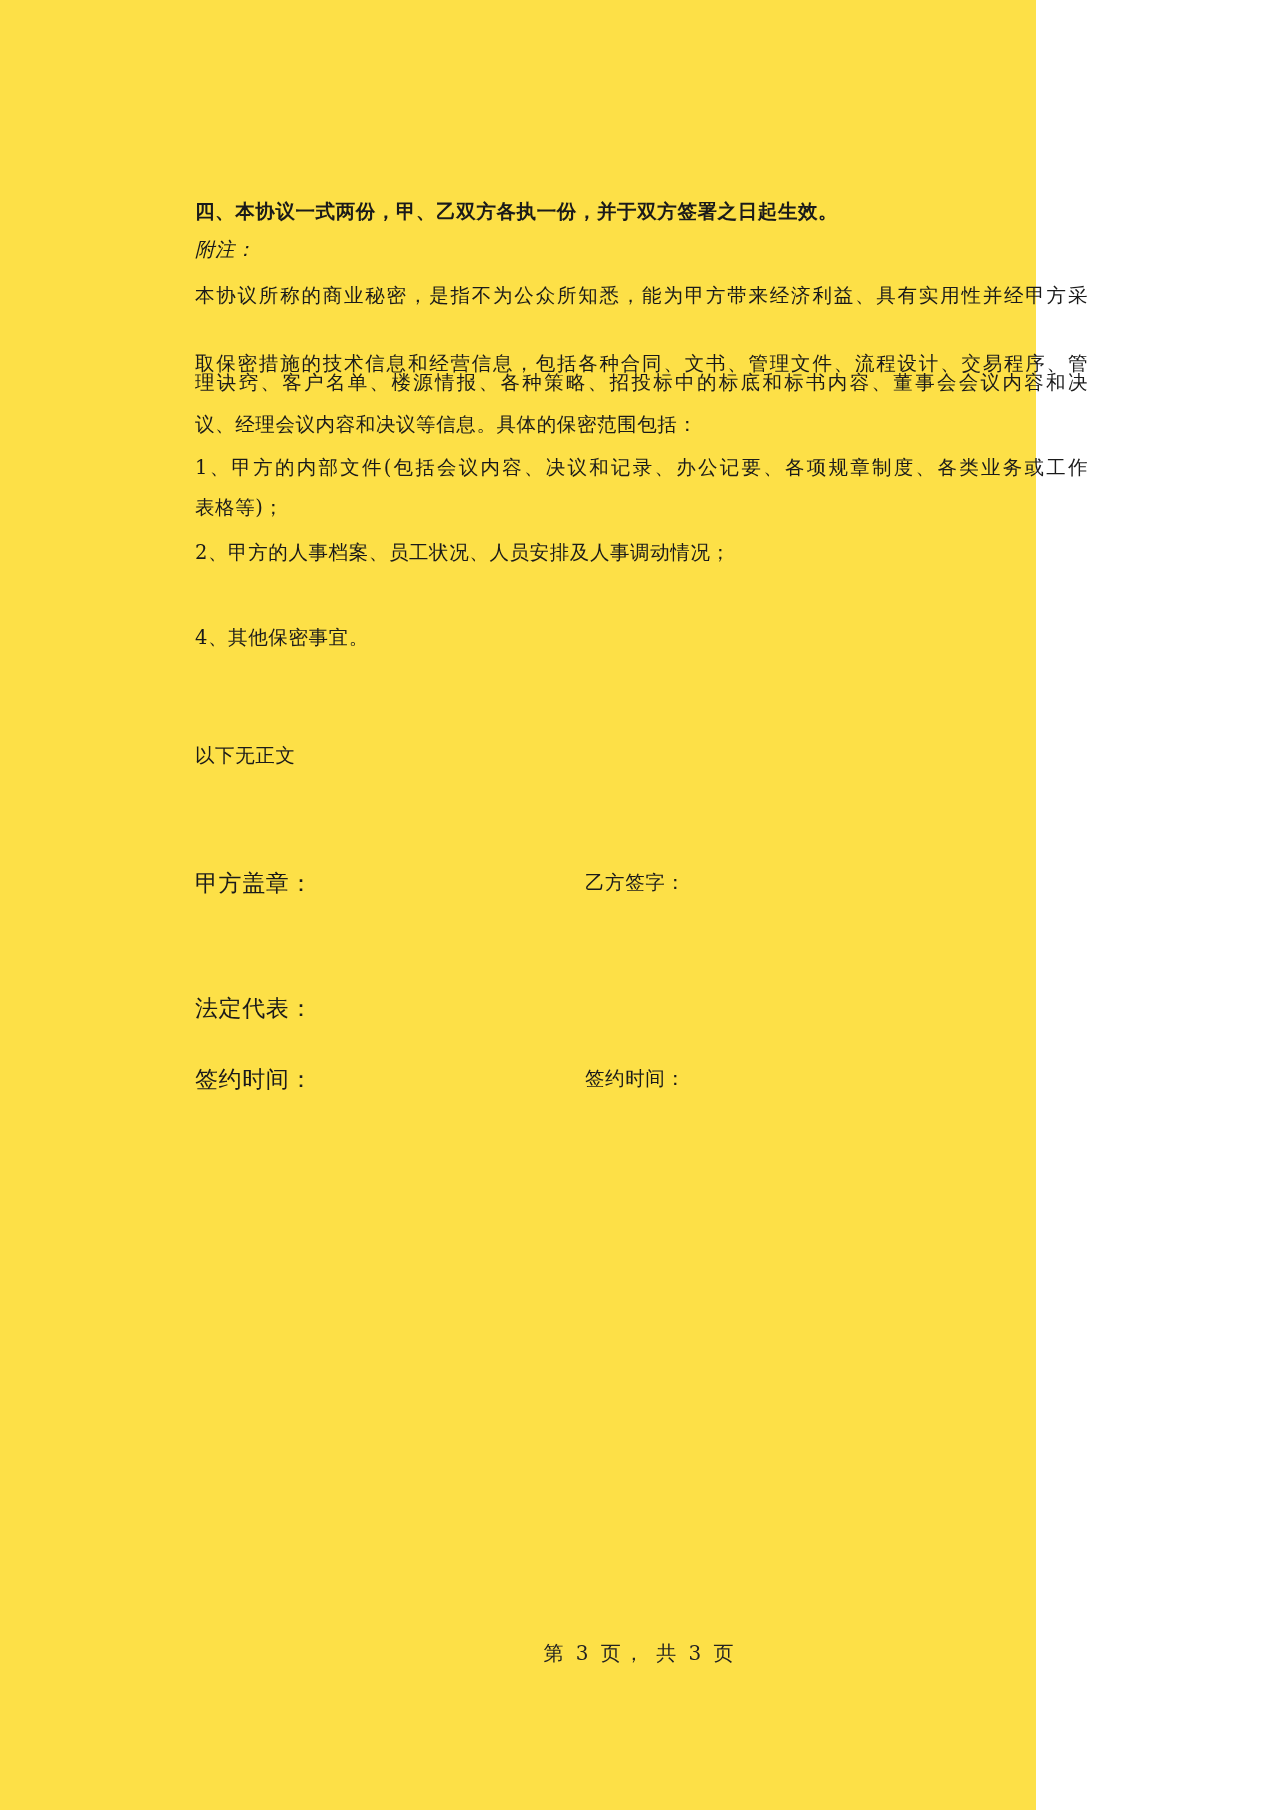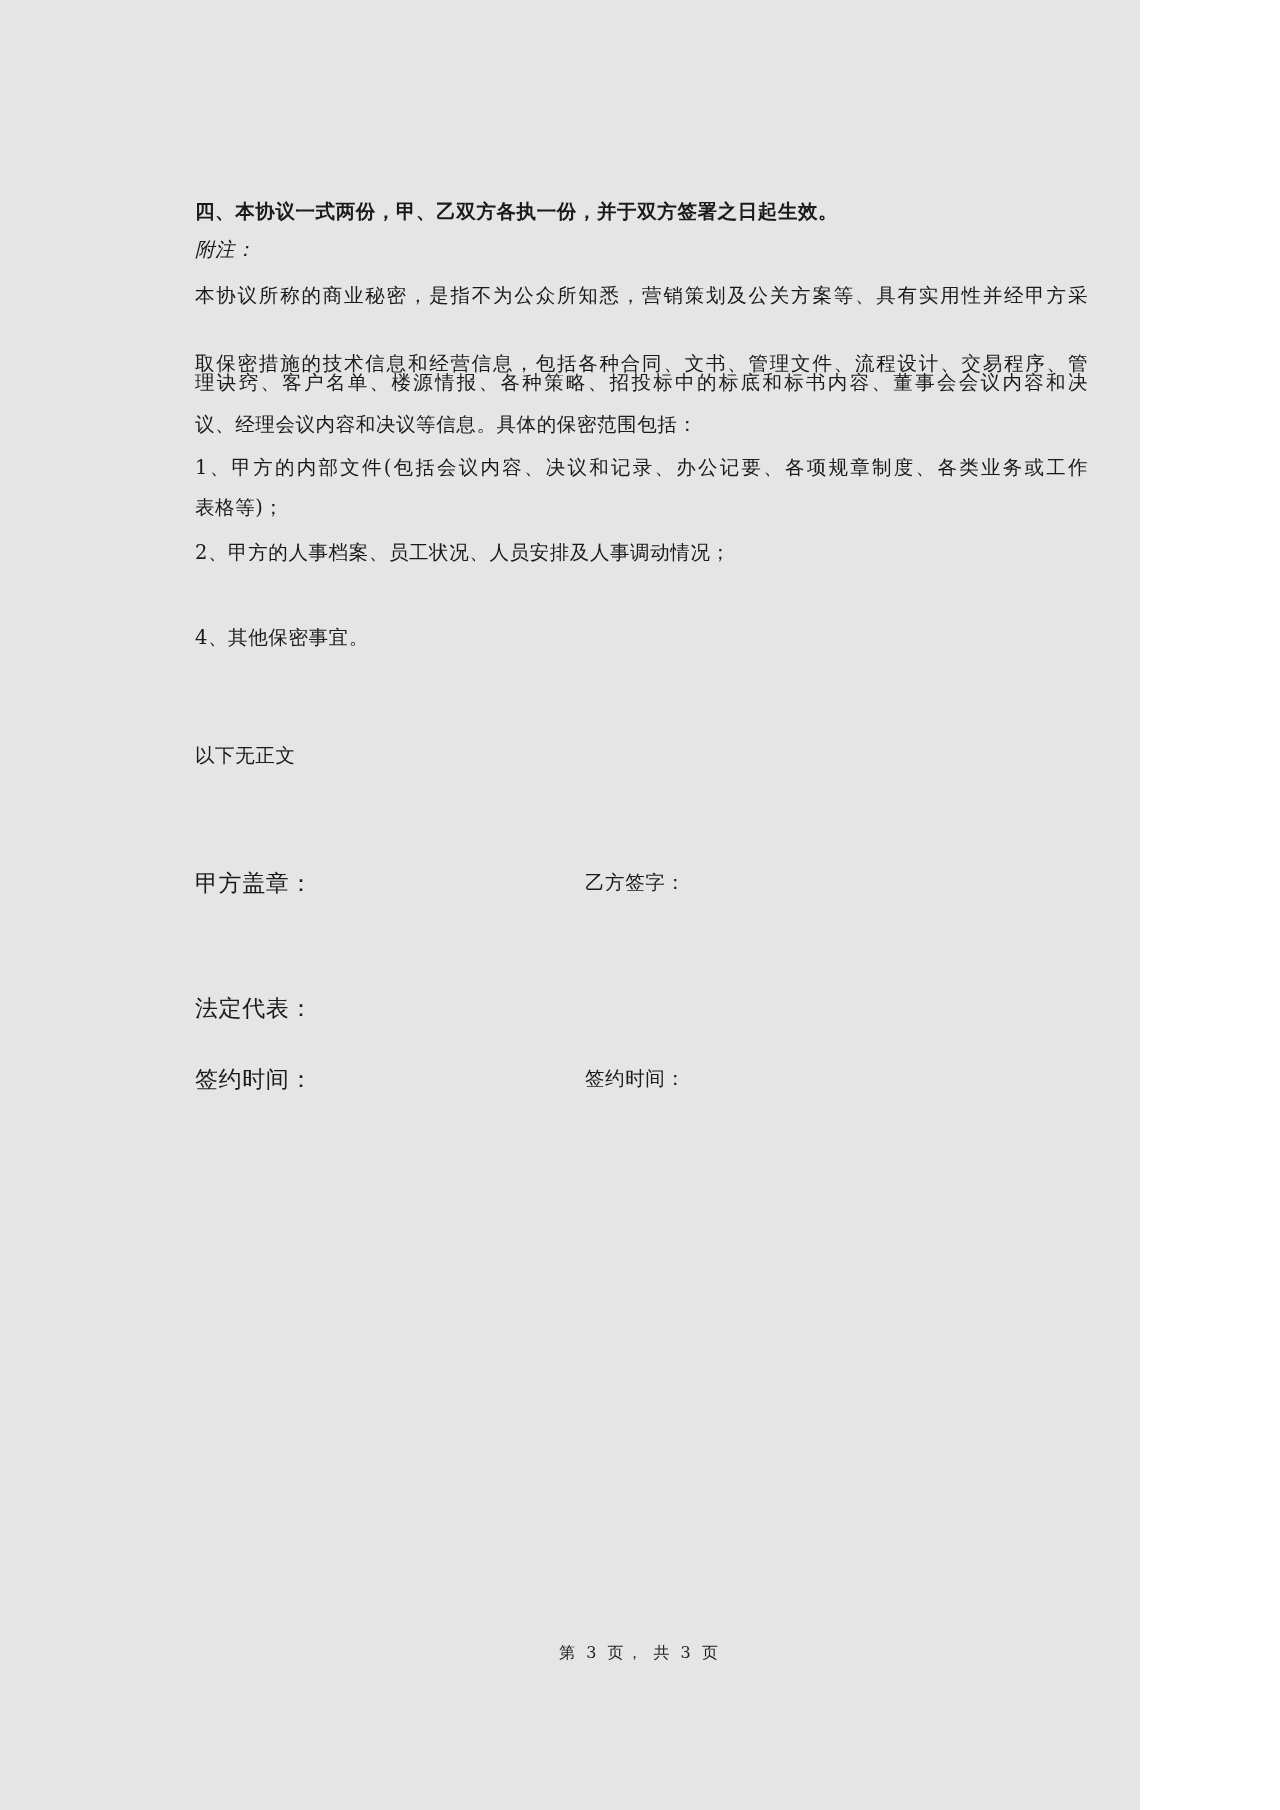--- a/index.html
+++ b/index.html
@@ -11,23 +11,23 @@
       width: 1280px;
       height: 1810px;
       position: relative;
       overflow: hidden;
       font-family: "DejaVu Serif", "Liberation Serif", serif;
       color: #1a1a1a;
     }
     .page {
       position: absolute;
       left: 0; top: 0;
-      width: 1140px;
+      width: 1036px;
       height: 1810px;
-      background: #e5e5e5;
+      background: #fde047;
     }
     .line {
       position: absolute;
       left: 195px;
       width: 893px;
       font-size: 19.5px;
       line-height: 26px;
       white-space: nowrap;
       letter-spacing: 0.6px;
     }
@@ -51,36 +51,36 @@
       line-height: 26px;
       white-space: nowrap;
       letter-spacing: 0.6px;
     }
     .footer {
       position: absolute;
       left: 0;
       width: 1280px;
       top: 1643px;
       text-align: center;
-      font-size: 16px;
+      font-size: 20px;
       line-height: 20px;
       letter-spacing: 3px;
       color: #222;
     }
   </style>
 </head>
 <body>
 
 <div class="page">
 
   <div class="line bold" style="top:199px;">四、本协议一式两份，甲、乙双方各执一份，并于双方签署之日起生效。</div>
 
   <div class="line" style="top:237px;font-style:italic;">附注：</div>
 
-  <div class="line justify" style="top:283px;">本协议所称的商业秘密，是指不为公众所知悉，营销策划及公关方案等、具有实用性并经甲方采</div>
+  <div class="line justify" style="top:283px;">本协议所称的商业秘密，是指不为公众所知悉，能为甲方带来经济利益、具有实用性并经甲方采</div>
   <div class="line justify" style="top:327px;margin-top:24px;">取保密措施的技术信息和经营信息，包括各种合同、文书、管理文件、流程设计、交易程序、管</div>
   <div class="line justify" style="top:370px;">理诀窍、客户名单、楼源情报、各种策略、招投标中的标底和标书内容、董事会会议内容和决</div>
   <div class="line" style="top:412px;">议、经理会议内容和决议等信息。具体的保密范围包括：</div>
 
   <div class="line justify" style="top:455px;">1、甲方的内部文件(包括会议内容、决议和记录、办公记要、各项规章制度、各类业务或工作</div>
   <div class="line" style="top:495px;">表格等)；</div>
   <div class="line" style="top:540px;">2、甲方的人事档案、员工状况、人员安排及人事调动情况；</div>
   <div class="line" style="top:625px;">4、其他保密事宜。</div>
 
   <div class="line" style="top:743px;">以下无正文</div>

